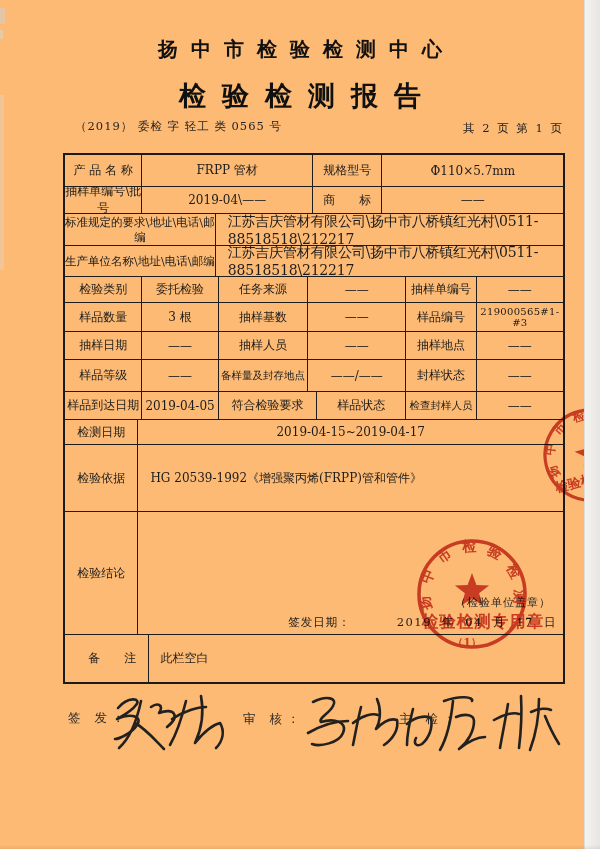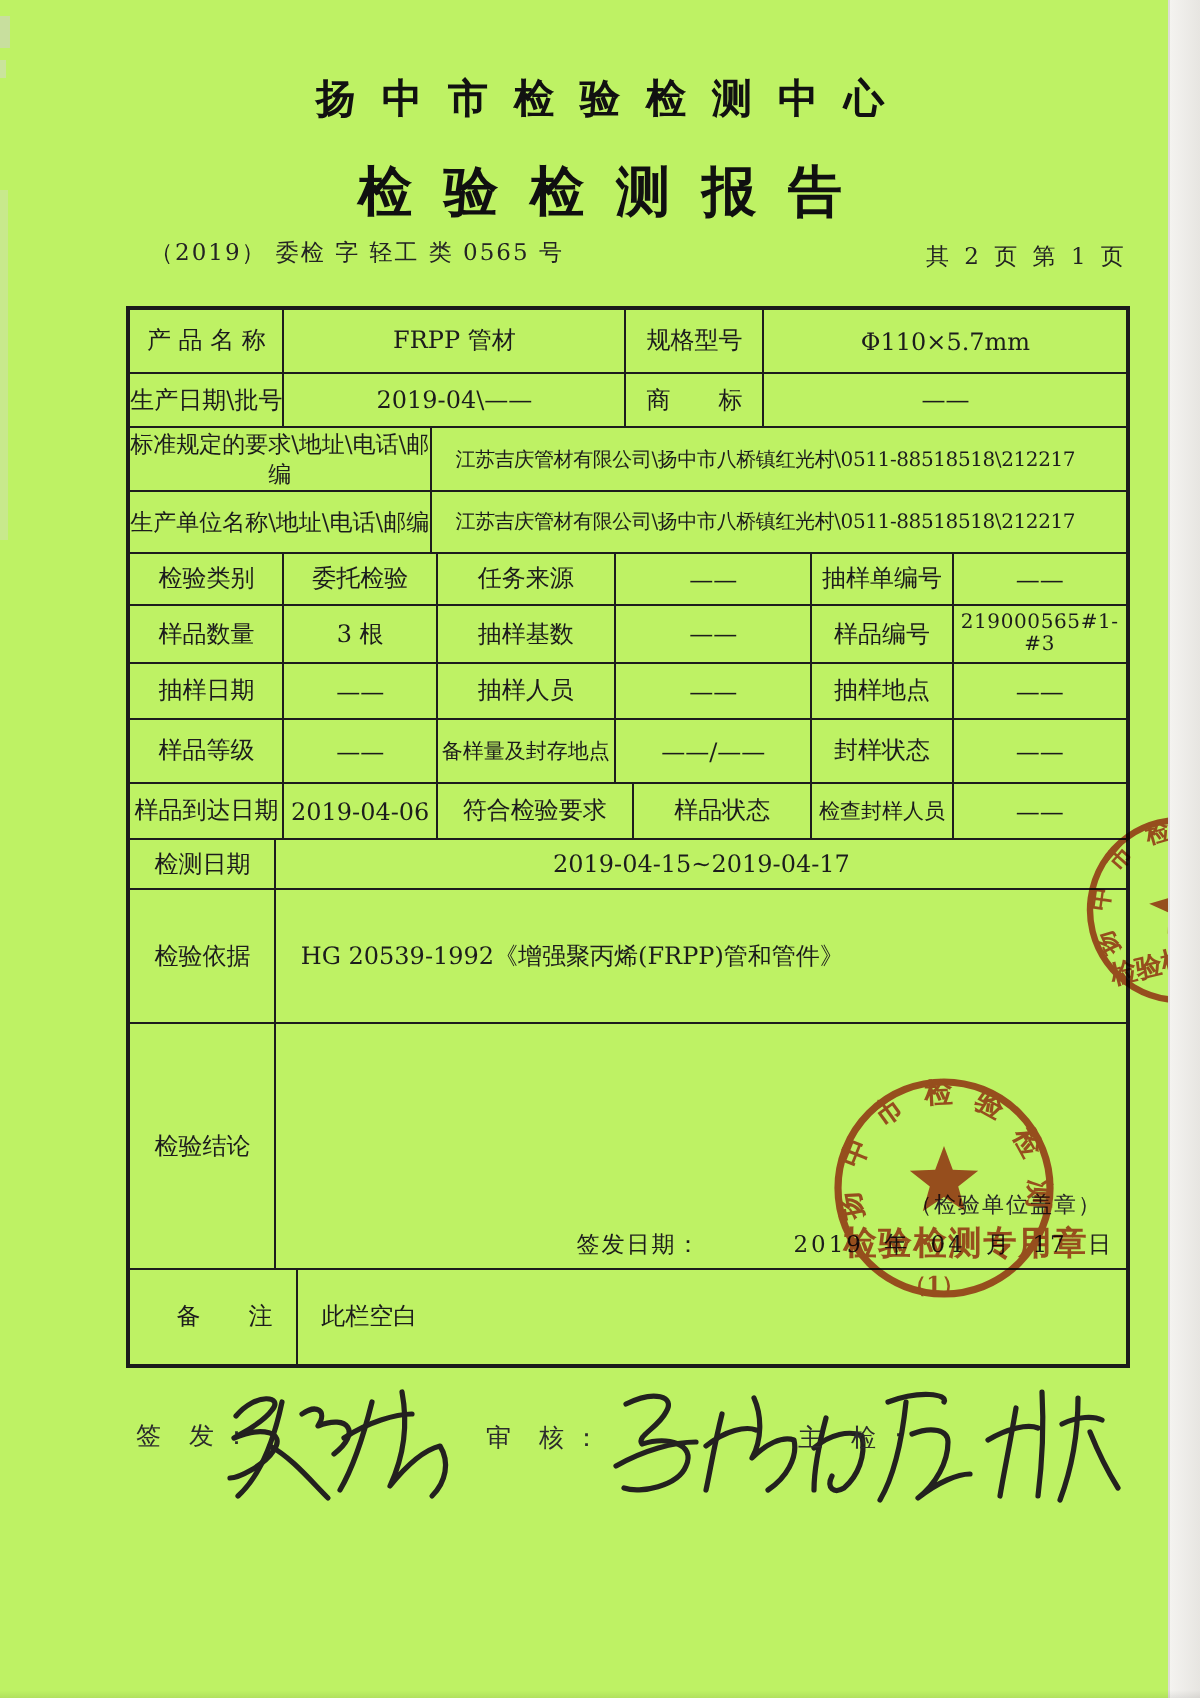--- a/index.html
+++ b/index.html
@@ -1,18 +1,18 @@
 <!DOCTYPE html>
 <html><head>
 <meta charset="utf-8">
 <style>
   * { margin:0; padding:0; box-sizing:border-box; }
   html,body { width:600px; height:849px; }
   body { background:#e9e8e4; font-family:"DejaVu Serif","Liberation Serif",serif; color:#1f1f1f; }
-  #page { position:absolute; left:0; top:0; width:600px; height:849px; background:#bef264; overflow:hidden; }
+  #page { position:absolute; left:0; top:0; width:600px; height:849px; background:#fdba74; overflow:hidden; }
   .scan-strip { position:absolute; right:0; top:0; width:16px; height:849px;
                 background:linear-gradient(to right,#f4f3f0,#e7e5e1); border-left:1px solid #dedcd7; }
   .scan-bottom { position:absolute; left:0; bottom:0; width:600px; height:4px; background:linear-gradient(to bottom,rgba(0,0,0,0),rgba(0,0,0,.07)); }
   .edge-mark1 { position:absolute; left:0; top:8px; width:5px; height:16px; background:#cfcfcd; opacity:.55; }
   .edge-mark2 { position:absolute; left:0; top:30px; width:3px; height:9px; background:#d6d6d4; opacity:.5; }
   .edge-smudge { position:absolute; left:0; top:95px; width:4px; height:175px; background:#dcdbd8; opacity:.35; }
 
   
   .org-title { position:absolute; top:36px; left:0; width:600px; text-align:center;
                font-size:20px; font-weight:bold; letter-spacing:13px; text-indent:13px; color:#111; }
@@ -26,21 +26,21 @@
   .tr { display:flex; border-bottom:1.5px solid #1d1d1d; }
   .tr:last-child { border-bottom:none;padding-left:12px; }
   .td { border-right:1.5px solid #1d1d1d; display:flex; align-items:center; justify-content:center;
         font-size:12px; color:#1c1c1c; overflow:hidden; text-align:center; }
   .td:last-child { border-right:none; }
   .td.left { justify-content:flex-start; text-align:left; padding-left:12px; }
   .r1{height:32px} .r2{height:27px} .r3{height:32px} .r4{height:31px} .r5{height:26px}
   .r6{height:29px} .r7{height:28px} .r8{height:32px} .r9{height:28px} .r10{height:25px}
   .r11{height:67px} .r12{height:123px} .r13{height:47px}
   .wA1{width:78px} .wA2{width:172px} .wA3{width:70px} .wA4{width:182px}
-  .wB1{width:152px; font-size:11.5px;} .wB2{width:350px; font-size:10px; letter-spacing:-.2px;}
+  .wB1{width:152px; font-size:11.5px;} .wB2{width:350px; font-size:14px; letter-spacing:-.2px;}
   .wC1{width:78px} .wC2{width:77px} .wC3{width:90px} .wC4{width:99px} .wC5{width:71px} .wC6{width:87px}
   .wD1{width:74px} .wD2{width:428px}
   .fz10{font-size:10.5px} .fz10s{font-size:10px; letter-spacing:.3px;}
 
   
   .concl-cell { position:relative; display:block; }
   .concl-text { position:absolute; left:13px; top:30px; font-size:12px; color:#1c1c1c; }
   .seal-note  { position:absolute; right:12px; top:83px; font-size:11px; color:#272727; letter-spacing:1px; }
   .date-line  { position:absolute; right:6px; top:103px; font-size:11.5px; color:#1c1c1c; }
   .date-line .dl { letter-spacing:1px; }
@@ -69,21 +69,21 @@
   <div class="page-info">其 2 页 第 1 页</div>
 
   <div class="report-table">
     <div class="tr r1">
       <div class="td wA1">产 品 名 称</div>
       <div class="td wA2">FRPP 管材</div>
       <div class="td wA3">规格型号</div>
       <div class="td wA4">Φ110×5.7mm</div>
     </div>
     <div class="tr r2">
-      <div class="td wA1">生产日期\批号</div>
+      <div class="td wA1">抽样单编号\批号</div>
       <div class="td wA2">2019-04\——</div>
       <div class="td wA3">商　　标</div>
       <div class="td wA4">——</div>
     </div>
     <div class="tr r3">
       <div class="td wB1">标准规定的要求\地址\电话\邮编</div>
       <div class="td wB2 left">江苏吉庆管材有限公司\扬中市八桥镇红光村\0511-88518518\212217</div>
     </div>
     <div class="tr r4">
       <div class="td wB1">生产单位名称\地址\电话\邮编</div>
@@ -116,21 +116,21 @@
     <div class="tr r8">
       <div class="td wC1">样品等级</div>
       <div class="td wC2">——</div>
       <div class="td wC3 fz10">备样量及封存地点</div>
       <div class="td wC4">——/——</div>
       <div class="td wC5">封样状态</div>
       <div class="td wC6">——</div>
     </div>
     <div class="tr r9">
       <div class="td wC1">样品到达日期</div>
-      <div class="td wC2">2019-04-06</div>
+      <div class="td wC2">2019-04-05</div>
       <div class="td wC4">符合检验要求</div>
       <div class="td wC3">样品状态</div>
       <div class="td wC5 fz10">检查封样人员</div>
       <div class="td wC6">——</div>
     </div>
     <div class="tr r10">
       <div class="td wD1">检测日期</div>
       <div class="td wD2">2019-04-15~2019-04-17</div>
     </div>
     <div class="tr r11">

